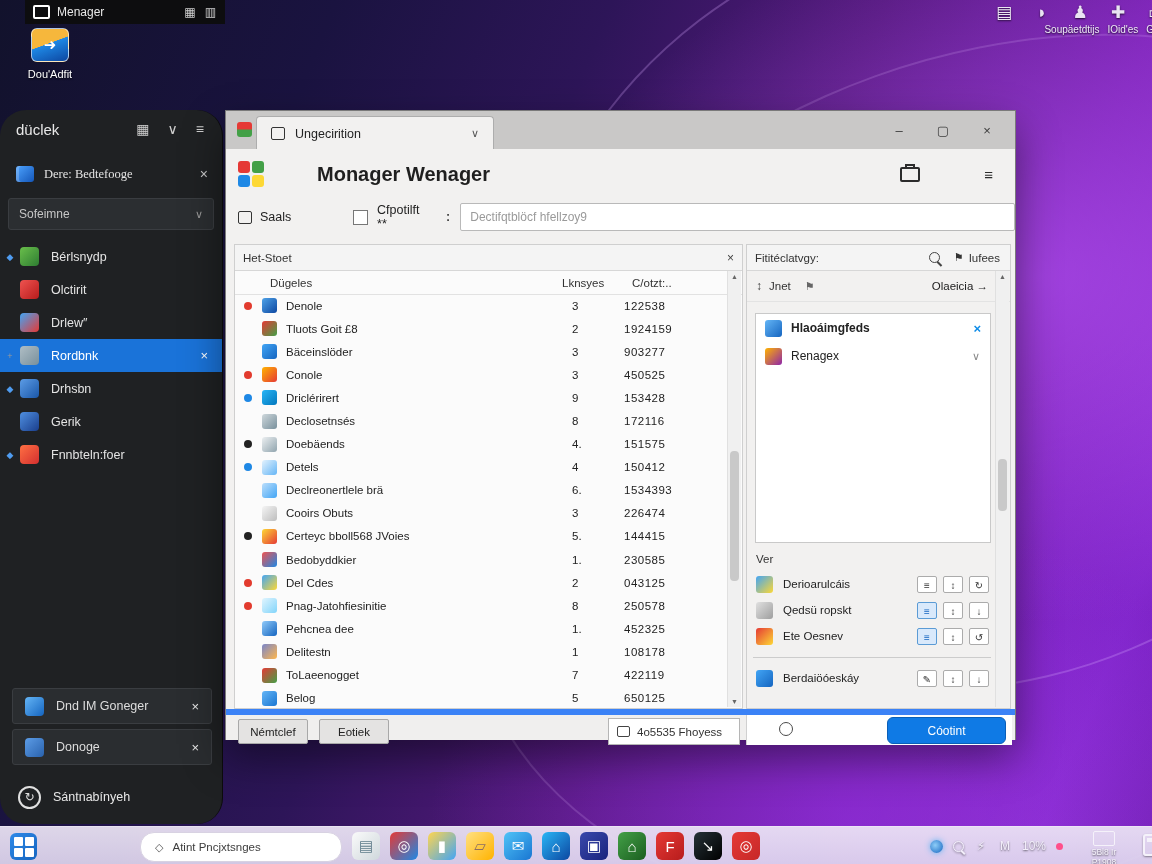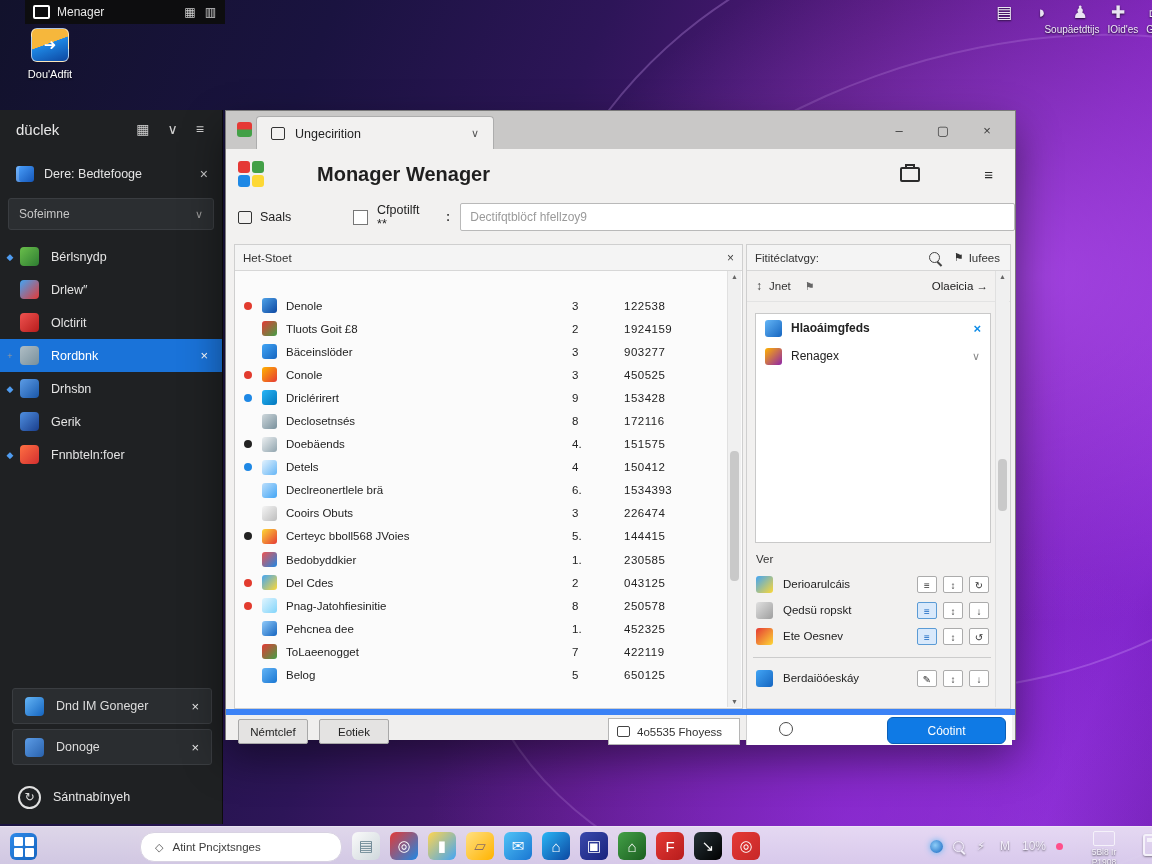--- a/index.html
+++ b/index.html
@@ -29,28 +29,28 @@
     display:flex;align-items:center;justify-content:center;color:#fff;font-size:15px;}
   .sc-label{font-size:11px;margin-top:6px;text-shadow:0 1px 2px rgba(0,0,0,.8);}
   
   .tr-icons{right:14px;top:2px;display:flex;gap:16px;}
   .tr-ic{width:22px;height:22px;color:#e9e4f2;font-size:17px;line-height:22px;text-align:center;
     text-shadow:0 1px 2px rgba(0,0,0,.7);}
   .tr-labels{right:8px;top:24px;display:flex;gap:8px;color:#efe9f8;font-size:10px;
     text-shadow:0 1px 2px rgba(0,0,0,.8);}
   
   .sidebar{left:0;top:110px;width:222px;height:714px;background:#1f2123;color:#e4e4e4;
-    border-right:1px solid #0c0c0c;}
+    border-right:1px solid #0c0c0c;border-radius:26px;}
   .sb-brand{left:0;top:0;width:100%;height:38px;display:flex;align-items:center;}
   .sb-brand .name{margin-left:16px;font-size:15px;color:#e8e8e8;flex:1;}
   .sb-brand .bicon{color:#cfcfcf;font-size:14px;margin-right:18px;}
   .sb-section{left:0;top:48px;width:100%;height:32px;display:flex;align-items:center;}
   .sb-book{width:18px;height:16px;margin:0 10px 0 16px;border-radius:3px;
     background:linear-gradient(135deg,#4da3ff,#1456b8);box-shadow:inset 3px 0 0 #fff3;}
-  .sb-section .lbl{flex:1;font-size:12.5px;}
+  .sb-section .lbl{flex:1;font-size:12.5px;font-family:Liberation Serif, serif;}
   .sb-x{color:#c9c9c9;font-size:14px;margin-right:14px;}
   .sb-drop{left:8px;top:88px;width:204px;height:30px;background:#2b2e31;border:1px solid #3a3d41;
     border-radius:3px;display:flex;align-items:center;font-size:12px;color:#c6c6c6;}
   .sb-drop .lbl{flex:1;margin-left:10px;}
   .sb-drop .chev{margin-right:10px;color:#9a9a9a;font-size:11px;}
   .sb-items{left:0;top:130px;width:100%;}
   .side-item{height:33px;display:flex;align-items:center;font-size:12.5px;position:relative;}
   .side-item .marker{width:20px;text-align:center;color:#4f9cf0;font-size:9px;}
   .side-item .sicon{width:19px;height:19px;border-radius:4px;margin-right:12px;flex:0 0 auto;}
   .side-item .lbl{flex:1;white-space:nowrap;}
@@ -234,27 +234,27 @@
       <span class="chev">∨</span>
     </div>
     <div class="abs sb-items" id="sb-items">
         <div class="side-item">
           <span class="marker">◆</span>
           <span class="sicon" style="background: linear-gradient(135deg, rgb(106, 191, 75), rgb(46, 125, 50));"></span>
           <span class="lbl">Bérlsnydp</span>
         </div>
         <div class="side-item">
           <span class="marker"></span>
+          <span class="sicon" style="background: linear-gradient(135deg, rgb(239, 83, 80), rgb(183, 28, 28));"></span>
+          <span class="lbl">Olctirit</span>
+        </div>
+        <div class="side-item">
+          <span class="marker"></span>
           <span class="sicon" style="background: linear-gradient(135deg, rgb(66, 165, 245), rgb(229, 57, 53));"></span>
           <span class="lbl">Drlew″</span>
-        </div>
-        <div class="side-item">
-          <span class="marker"></span>
-          <span class="sicon" style="background: linear-gradient(135deg, rgb(239, 83, 80), rgb(183, 28, 28));"></span>
-          <span class="lbl">Olctirit</span>
         </div>
         <div class="side-item selected">
           <span class="marker" style="color: rgb(154, 154, 154);">+</span>
           <span class="sicon" style="background: linear-gradient(135deg, rgb(176, 190, 197), rgb(120, 144, 156));"></span>
           <span class="lbl">Rordbnk</span>
           <span class="ix">×</span>
         </div>
         <div class="side-item">
           <span class="marker">◆</span>
           <span class="sicon" style="background: linear-gradient(135deg, rgb(92, 156, 230), rgb(26, 87, 168));"></span>
@@ -319,20 +319,25 @@
       <span>Cfpotilft **</span>
       <span class="t-colon">:</span>
       <input class="t-input" placeholder="Dectifqtblöcf hfellzoy9" style="">
     </div>
 
     <div class="abs list">
       <div class="list-title">
         <span class="lbl">Het-Stoet</span>
         <span class="ix">×</span>
       </div>
+      <div class="col-hdr">
+        <span class="c1">Dügeles</span>
+        <span class="c2">Lknsyes</span>
+        <span class="c3">C/otzt:..</span>
+      </div>
       <div class="rows" id="rows">
           <div class="lrow">
             <span class="dot dot-red"></span>
             <span class="ricn" style="background: linear-gradient(135deg, rgb(79, 163, 232), rgb(13, 71, 161));"></span>
             <span class="nm">Denole</span>
             <span class="ct">3</span>
             <span class="vr">122538</span>
           </div>
           <div class="lrow">
             <span class="dot dot-none"></span>
@@ -424,20 +429,27 @@
             <span class="nm">Pnag-Jatohfiesinitie</span>
             <span class="ct">8</span>
             <span class="vr">250578</span>
           </div>
           <div class="lrow">
             <span class="dot dot-none"></span>
             <span class="ricn" style="background: linear-gradient(135deg, rgb(144, 202, 249), rgb(21, 101, 192));"></span>
             <span class="nm">Pehcnea dee</span>
             <span class="ct">1.</span>
             <span class="vr">452325</span>
+          </div>
+          <div class="lrow">
+            <span class="dot dot-none"></span>
+            <span class="ricn" style="background: linear-gradient(135deg, rgb(121, 134, 203), rgb(255, 183, 77));"></span>
+            <span class="nm">Delitestn</span>
+            <span class="ct">1</span>
+            <span class="vr">108178</span>
           </div>
           <div class="lrow">
             <span class="dot dot-none"></span>
             <span class="ricn" style="background: linear-gradient(135deg, rgb(229, 57, 53), rgb(67, 160, 71));"></span>
             <span class="nm">ToLaeenogget</span>
             <span class="ct">7</span>
             <span class="vr">422119</span>
           </div>
           <div class="lrow">
             <span class="dot dot-none"></span>

